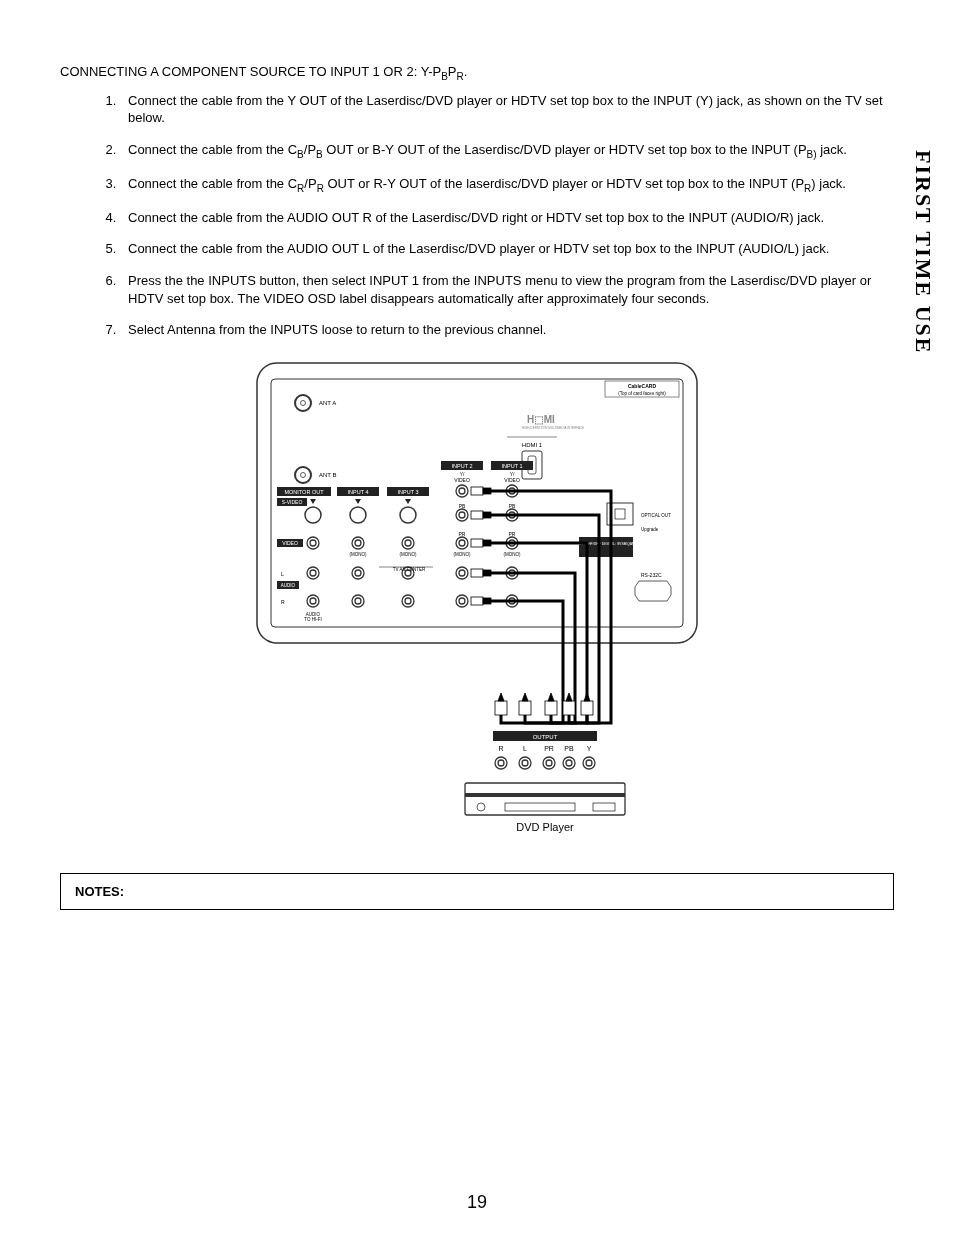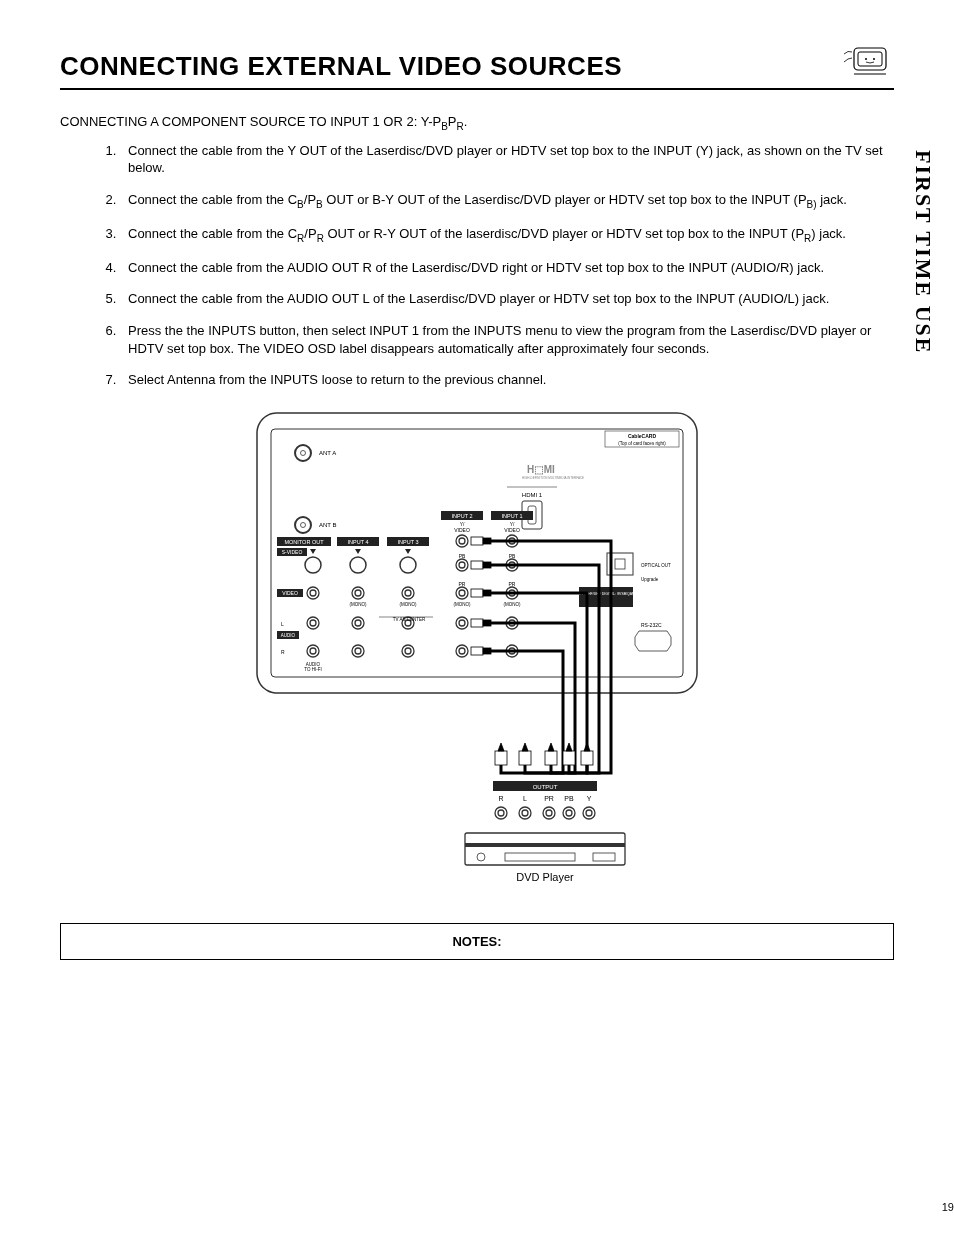--- a/index.html
+++ b/index.html
@@ -61,67 +61,52 @@
     height: 500px;
     display:flex;
     align-items:center;
     justify-content:flex-start;
   }
   .notes-box {
     border: 1px solid #000;
     padding: 10px 14px;
     font-size: 13px;
     margin-top: 4px;
-    text-align: center;
   }
   .notes-box .label {
     font-weight: bold;
     display: inline-block;
     width: 66px;
     vertical-align: top;
   }
   .notes-box ol {
     display: inline-block;
     padding-left: 0;
     margin: 0;
     width: 730px;
     vertical-align: top;
     list-style-position: inside;
   }
   .notes-box ol > li {
     margin-bottom: 8px;
     padding-left: 0;
   }
   .pagenum {
-    text-align: right;
-    font-size: 11px;
+    text-align: center;
+    font-size: 18px;
     position: absolute;
     bottom: 22px;
     left: 0; right: 0;
   }
 </style>
 </head>
 <body>
 
 <div class="page">
 
-  <div class="header-row">
-    <div class="title">CONNECTING EXTERNAL VIDEO SOURCES</div>
-    <div class="logo-icon">
-      <svg width="60" height="42" viewBox="0 0 60 42">
-        <rect x="20" y="8" width="32" height="22" rx="4" fill="none" stroke="#000" stroke-width="1.2"></rect>
-        <rect x="24" y="12" width="24" height="14" rx="2" fill="none" stroke="#000" stroke-width="1"></rect>
-        <circle cx="32" cy="19" r="1" fill="#000"></circle>
-        <circle cx="40" cy="19" r="1" fill="#000"></circle>
-        <path d="M32 22 Q36 24 40 22" fill="none" stroke="#000" stroke-width="0.8"></path>
-        <line x1="20" y1="34" x2="52" y2="34" stroke="#000" stroke-width="1"></line>
-        <path d="M18 12 Q14 10 10 14 M18 18 Q14 18 10 22" fill="none" stroke="#000" stroke-width="0.8"></path>
-      </svg>
-    </div>
-  </div>
 
   <div class="sidebar-label">FIRST TIME USE</div>
 
   <div class="subhead">
     <span>CONNECTING A COMPONENT SOURCE TO INPUT 1 OR 2:  Y-P</span><sub>B</sub><span>P</span><sub>R</sub><span>.</span>
   </div>
 
   <ol>
     <li>Connect the cable from the Y OUT of the Laserdisc/DVD player or HDTV set top box to the INPUT (Y) jack, as shown on the TV set below.</li>
     <li>Connect the cable from the C<sub>B</sub>/P<sub>B</sub> OUT or B-Y OUT of the Laserdisc/DVD  player or HDTV set top box to the INPUT (P<sub>B)</sub> jack.</li>

